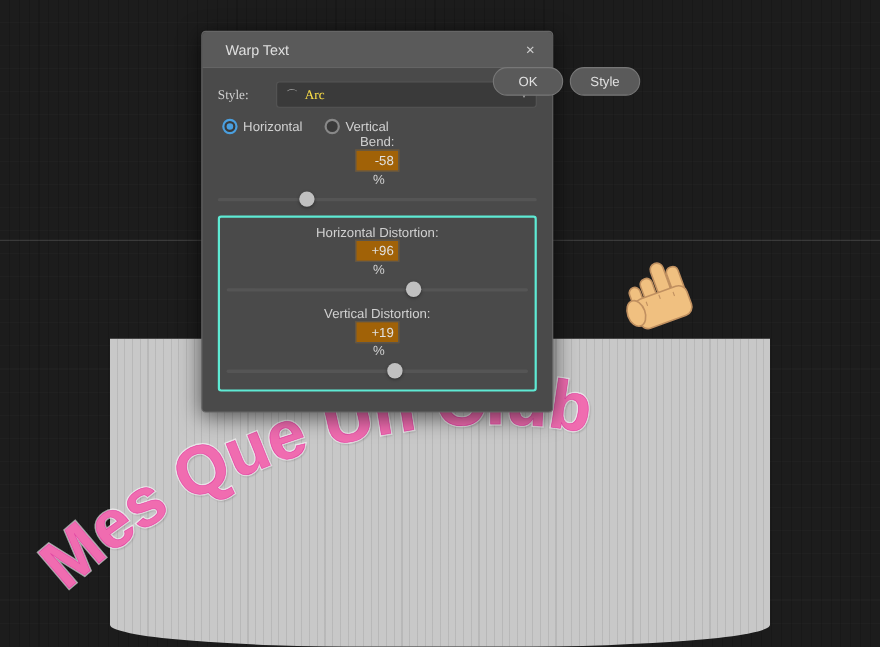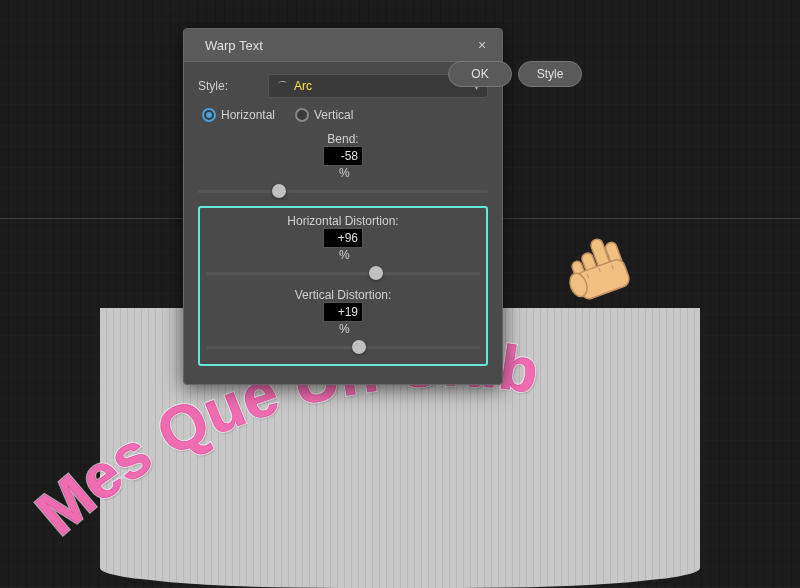--- a/index.html
+++ b/index.html
@@ -138,21 +138,22 @@
 
     .dialog-body {
       padding: 12px 14px;
     }
 
     
     .row {
       display: flex;
       align-items: center;
       margin-bottom: 10px;
-      gap: 25px;
+      gap: 8px;
+      font-family: Liberation Serif, serif;
     }
 
     .label {
       color: #d0d0d0;
       font-size: 12px;
       min-width: 45px;
     }
 
     
     .style-dropdown {
@@ -182,21 +183,21 @@
     .style-dropdown-arrow {
       color: #aaa;
       font-size: 10px;
     }
 
     
     .radio-row {
       display: flex;
       align-items: center;
       gap: 20px;
-      margin-bottom: 10px;
+      margin-bottom: 0;
       margin-left: 4px;
     }
 
     .radio-option {
       display: flex;
       align-items: center;
       gap: 5px;
       cursor: pointer;
     }
 
@@ -240,21 +241,21 @@
       flex-direction: column;
     }
 
     .slider-label {
       color: #d0d0d0;
       font-size: 12px;
       flex: 1;
     }
 
     .slider-value-box {
-      background: #000000;
+      background: #a16207;
       border: 1px solid #555;
       color: #e0e0e0;
       font-size: 12px;
       width: 40px;
       height: 20px;
       text-align: right;
       padding: 0 4px;
       display: flex;
       align-items: center;
       justify-content: flex-end;

